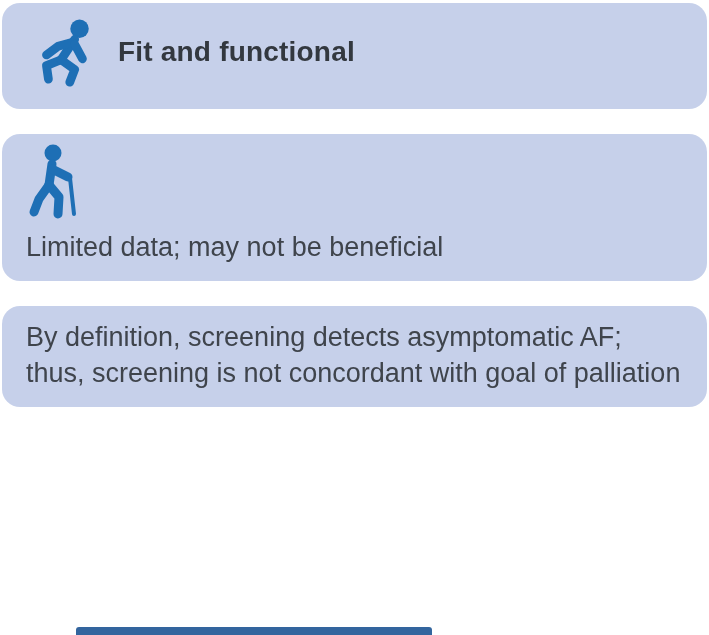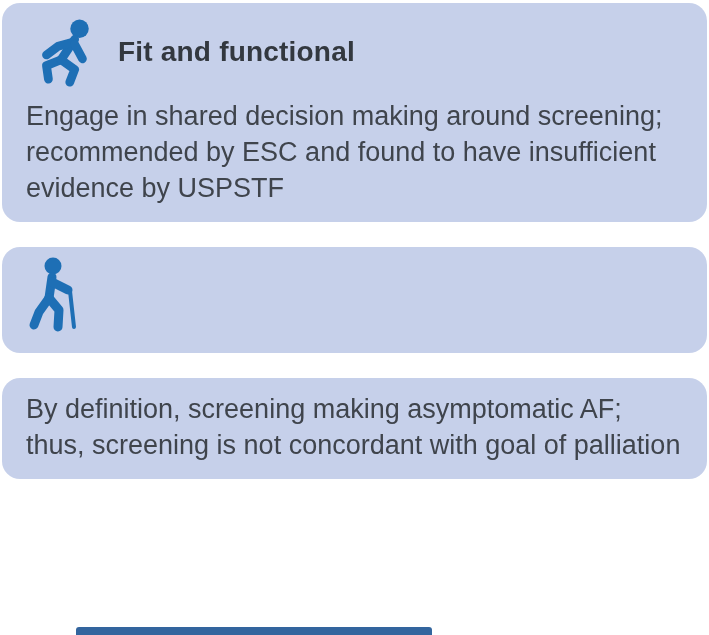--- a/index.html
+++ b/index.html
@@ -74,39 +74,39 @@
             <path d="M50 23 L36 44"></path>
             <path d="M48 26 L33 30 L21 39"></path>
             <path d="M50 28 L58 43"></path>
             <path d="M36 44 L21 50 L23 64"></path>
             <path d="M36 44 L50 54 L45 67"></path>
           </g>
         </svg>
       </span>
       <span class="card-title">Fit and functional</span>
     </div>
-    <div class="card-body">Engage in shared decision making around screening; recommended by ESC and found to have insufficient evidence by USPSTF</div>
   </div>
 
   <div class="card">
     <div class="card-head">
       <span class="icon-wrap">
         <svg width="66" height="80" viewBox="0 0 66 80" fill="none">
           <circle cx="27" cy="10" r="8.5" fill="#1e6fb5"></circle>
           <g stroke="#1e6fb5" stroke-width="9" stroke-linecap="round" stroke-linejoin="round">
             <path d="M26 21 L23 42"></path>
             <path d="M26 26 L42 34"></path>
             <path d="M23 42 L33 54 L32 71"></path>
             <path d="M23 42 L13 56 L8 69"></path>
           </g>
           <path d="M44 35 L48 71" stroke="#1e6fb5" stroke-width="4" stroke-linecap="round"></path>
         </svg>
       </span>
     </div>
+    <div class="card-body">Limited data; may not be beneficial</div>
   </div>
 
   <div class="card">
-    <div class="card-body">By definition, screening making asymptomatic AF; thus, screening is not concordant with goal of palliation</div>
+    <div class="card-body">By definition, screening detects asymptomatic AF; thus, screening is not concordant with goal of palliation</div>
   </div>
 
   <div class="partial-bottom-bar"></div>
 
 </div>
 
 </body></html>

